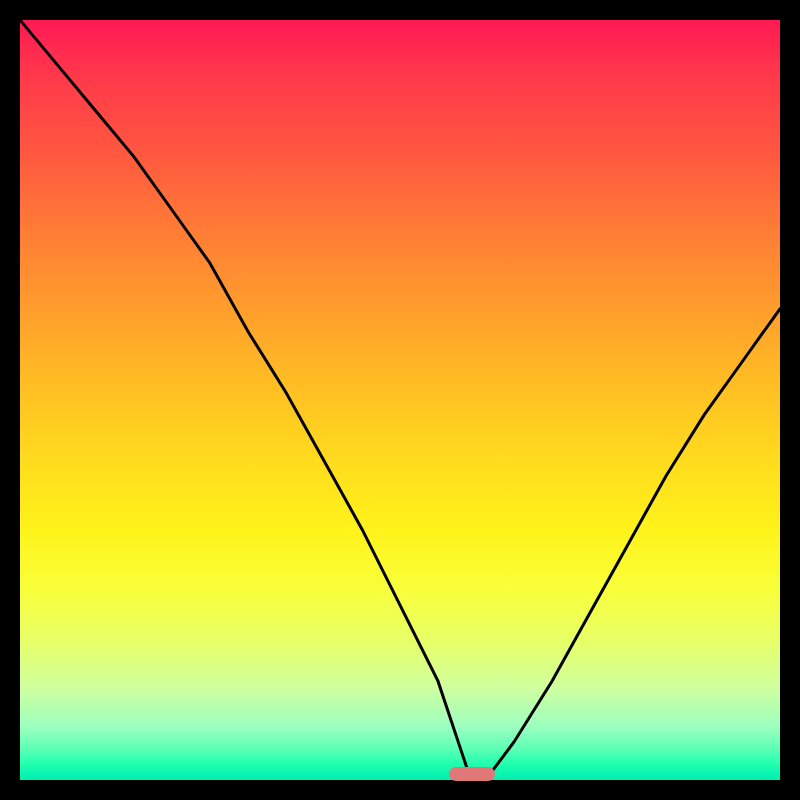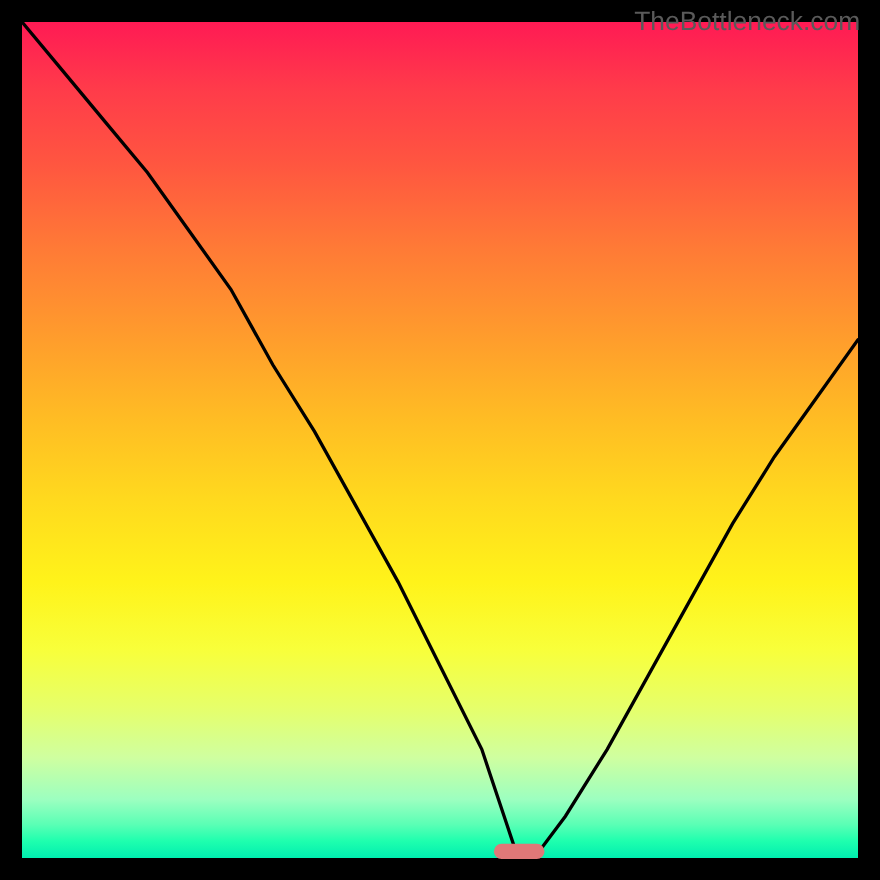--- a/index.html
+++ b/index.html
@@ -61,21 +61,20 @@
   .marker {
     position: absolute;
     background: #e07878;
     border-radius: 999px;
   }
 </style>
 </head>
 <body>
 
 <div class="container">
-  <div class="watermark">TheBottleneck.com</div>
   <div class="plot-area">
     <div class="gradient-bg"></div>
     <svg class="curve" viewBox="0 0 760 760" preserveAspectRatio="none">
       <path id="curve-path" fill="none" stroke="#000000" stroke-width="3" stroke-linecap="round" d="M0.00 0.00 L38.00 45.60 L76.00 91.20 L114.00 136.80 L152.00 190.00 L190.00 243.20 L228.00 311.60 L266.00 372.40 L304.00 440.80 L342.00 509.20 L380.00 585.20 L418.00 661.20 L425.60 684.00 L440.80 729.60 L448.40 752.40 L456.00 760.00 L471.20 752.40 L494.00 722.00 L532.00 661.20 L570.00 592.80 L608.00 524.40 L646.00 456.00 L684.00 395.20 L722.00 342.00 L760.00 288.80"></path>
     </svg>
     <div id="marker" class="marker" style="left: 429.4px; width: 45.6px; height: 14px; top: 747px; background: rgb(224, 120, 120);"></div>
   </div>
 </div>
 
 </body></html>

